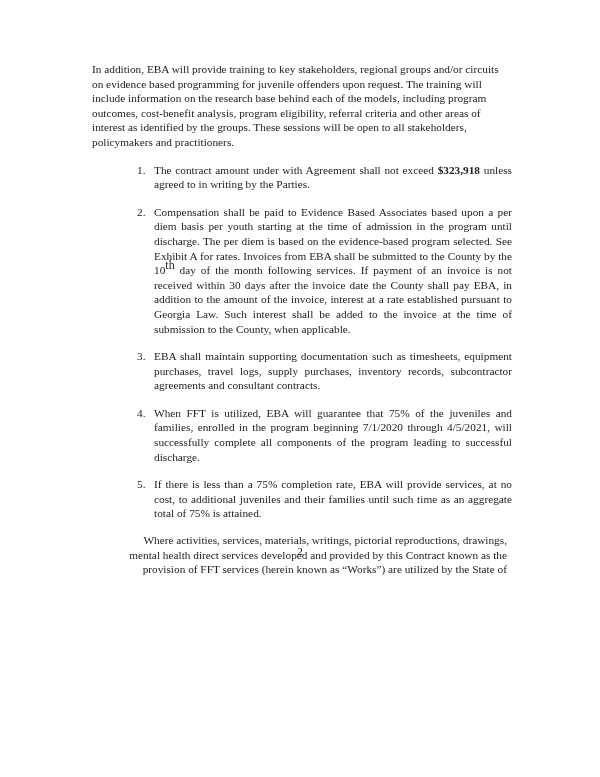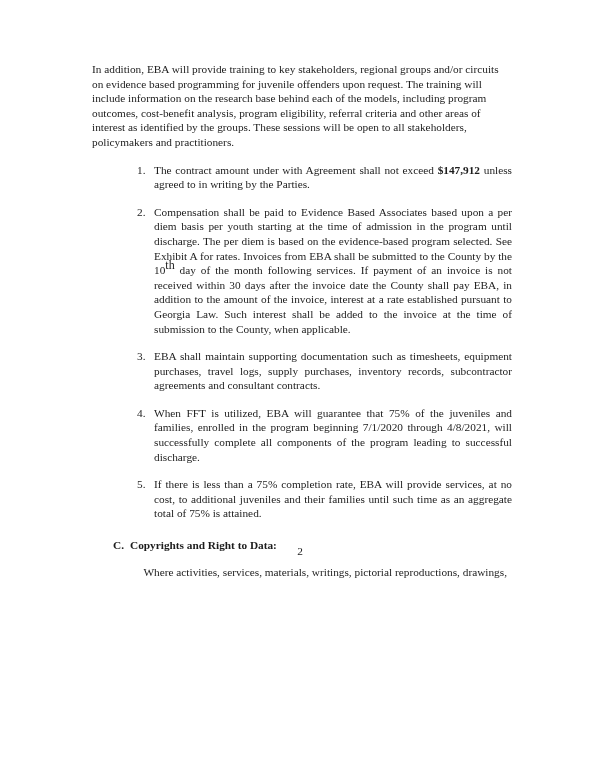--- a/index.html
+++ b/index.html
@@ -75,46 +75,43 @@
 <body>
 
 <div class="page">
   <div class="content">
 
     <p class="intro">In addition, EBA will provide training to key stakeholders, regional groups and/or circuits on evidence based programming for juvenile offenders upon request. The training will include information on the research base behind each of the models, including program outcomes, cost-benefit analysis, program eligibility, referral criteria and other areas of interest as identified by the groups. These sessions will be open to all stakeholders, policymakers and practitioners.</p>
 
 
     <div class="num-item">
       <span class="num">1.</span>
-      <div class="item-text"><span>The contract amount under with Agreement shall not exceed </span><b>$147,912</b><span> unless agreed to in writing by the Parties.</span></div>
+      <div class="item-text"><span>The contract amount under with Agreement shall not exceed </span><b>$323,918</b><span> unless agreed to in writing by the Parties.</span></div>
     </div>
 
 
     <div class="num-item">
       <span class="num">2.</span>
       <div class="item-text"><span>Compensation shall be paid to Evidence Based Associates based upon a per diem basis per youth starting at the time of admission in the program until discharge. The per diem is based on the evidence-based program selected. See Exhibit A for rates. Invoices from EBA shall be submitted to the County by the 10</span><sup>th</sup><span> day of the month following services. If payment of an invoice is not received within 30 days after the invoice date the County shall pay EBA, in addition to the amount of the invoice, interest at a rate established pursuant to Georgia Law.  Such interest shall be added to the invoice at the time of submission to the County, when applicable.</span></div>
     </div>
 
     <div class="num-item">
       <span class="num">3.</span>
       <div class="item-text">EBA shall maintain supporting documentation such as timesheets, equipment purchases, travel logs, supply purchases, inventory records, subcontractor agreements and consultant contracts.</div>
     </div>
 
     <div class="num-item">
       <span class="num">4.</span>
-      <div class="item-text">When FFT is utilized, EBA will guarantee that 75% of the juveniles and families, enrolled in the program beginning 7/1/2020 through 4/8/2021, will successfully complete all components of the program leading to successful discharge.</div>
+      <div class="item-text">When FFT is utilized, EBA will guarantee that 75% of the juveniles and families, enrolled in the program beginning 7/1/2020 through 4/5/2021, will successfully complete all components of the program leading to successful discharge.</div>
     </div>
 
     <div class="num-item">
       <span class="num">5.</span>
       <div class="item-text">If there is less than a 75% completion rate, EBA will provide services, at no cost, to additional juveniles and their families until such time as an aggregate total of 75% is attained.</div>
     </div>
 
-    <div class="section-heading sec-c-heading">
-      <span class="sec-label">C.</span><span>Copyrights and Right to Data:</span>
-    </div>
 
     <p class="c-paragraph">Where activities, services, materials, writings, pictorial reproductions, drawings, mental health direct services developed and provided by this Contract known as the provision of FFT services (herein known as “Works”) are utilized by the State of Georgia or the County, and those Works are learned through training and experience by working with EBA for the provision of services to juveniles in Georgia, the County has no right to use, duplicate or disclose those works, in whole or in part, in any manner, for any</p>
 
   </div>
 
   <div class="page-number">2</div>
 </div>
 
 </body></html>

